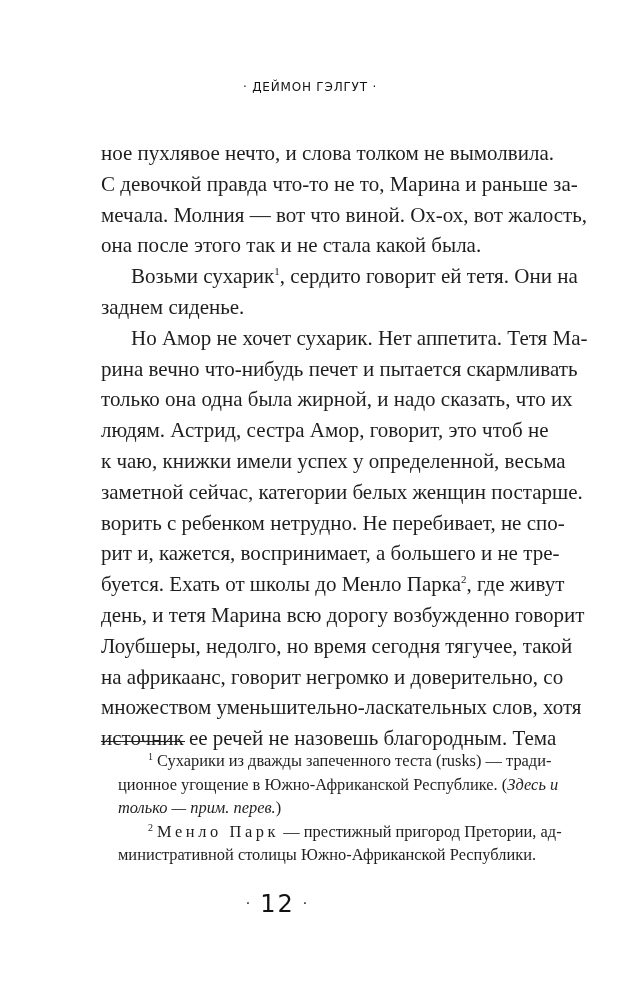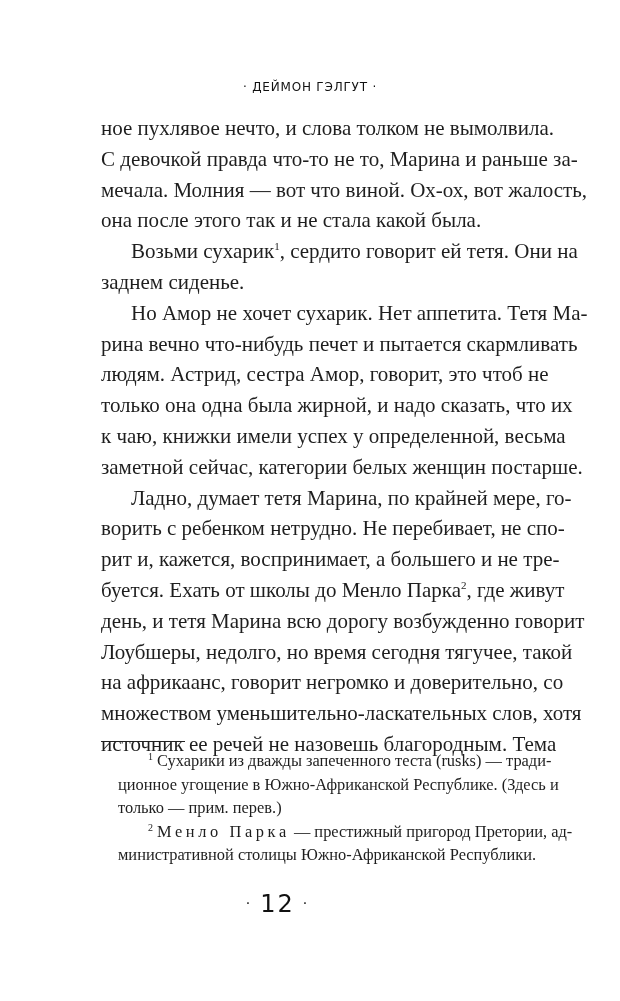--- a/index.html
+++ b/index.html
@@ -20,21 +20,21 @@
       left: 0;
       width: 620px;
       text-align: center;
       font-family: "DejaVu Sans", sans-serif;
       font-size: 12px;
       letter-spacing: 0.8px;
       color: #111;
     }
     .text-block {
       position: absolute;
-      top: 113px;
+      top: 138px;
       left: 101px;
       width: 418px;
       font-family: "Liberation Serif", serif;
       font-size: 21px;
       line-height: 30.8px;
       color: #1e1e1e;
     }
     .line {
       display: block;
       white-space: nowrap;
@@ -69,21 +69,21 @@
     }
     .footnotes .line { height: 23.5px; margin-left: 17px; }
     .footnotes .line.indent { padding-left: 30px; }
     .fn-mark {
       font-size: 10px;
       vertical-align: 6px;
       line-height: 0;
       margin-right: 4px;
     }
     .spaced { letter-spacing: 3.6px; }
-    .italic { }
+    .italic { font-style: italic; }
     .folio {
       position: absolute;
       top: 890px;
       left: 0;
       width: 555px;
       text-align: center;
       font-family: "DejaVu Sans", sans-serif;
       font-size: 24px;
       letter-spacing: 2px;
       color: #111;
@@ -101,42 +101,41 @@
 
 <div class="text-block">
   <span class="line">ное пухлявое нечто, и слова толком не вымолвила.</span>
   <span class="line">С девочкой правда что-то не то, Марина и раньше за-</span>
   <span class="line">мечала. Молния — вот что виной. Ох-ох, вот жалость,</span>
   <span class="line last">она после этого так и не стала какой была.</span>
   <span class="line indent"><span>Возьми сухарик</span><sup class="fnref">1</sup><span>, сердито говорит ей тетя. Они на</span></span>
   <span class="line last">заднем сиденье.</span>
   <span class="line indent">Но Амор не хочет сухарик. Нет аппетита. Тетя Ма-</span>
   <span class="line">рина вечно что-нибудь печет и пытается скармливать</span>
+  <span class="line">только она одна была жирной, и надо сказать, что их</span>
   <span class="line">людям. Астрид, сестра Амор, говорит, это чтоб не</span>
-  <span class="line">только она одна была жирной, и надо сказать, что их</span>
   <span class="line">к чаю, книжки имели успех у определенной, весьма</span>
   <span class="line">заметной сейчас, категории белых женщин постарше.</span>
-  <span class="line indent">Ладно, думает тетя Марина, по крайней мере, го-</span>
   <span class="line">ворить с ребенком нетрудно. Не перебивает, не спо-</span>
   <span class="line">рит и, кажется, воспринимает, а большего и не тре-</span>
   <span class="line"><span>буется. Ехать от школы до Менло Парка</span><sup class="fnref">2</sup><span>, где живут</span></span>
   <span class="line">день, и тетя Марина всю дорогу возбужденно говорит</span>
   <span class="line">Лоубшеры, недолго, но время сегодня тягучее, такой</span>
   <span class="line">на африкаанс, говорит негромко и доверительно, со</span>
   <span class="line">множеством уменьшительно-ласкательных слов, хотя</span>
   <span class="line">источник ее речей не назовешь благородным. Тема</span>
 </div>
 
 <div class="fn-rule"></div>
 
 <div class="footnotes">
   <div>
     <span class="line indent"><span class="fn-mark">1</span><span>Сухарики из дважды запеченного теста (rusks) — тради-</span></span>
     <span class="line"><span>ционное угощение в Южно-Африканской Республике. (</span><span class="italic">Здесь и</span></span>
     <span class="line last"><span class="italic">только — прим. перев.</span><span>)</span></span>
   </div>
   <div>
-    <span class="line indent"><span class="fn-mark">2</span><span class="spaced">Менло Парка</span><span> — престижный пригород Претории, ад-</span></span>
+    <span class="line indent"><span class="fn-mark">2</span><span class="spaced">Менло Парк</span><span> — престижный пригород Претории, ад-</span></span>
     <span class="line">министративной столицы Южно-Африканской Республики.</span>
   </div>
 </div>
 
 <div class="folio"><span class="dot">·</span><span>12</span><span class="dot">·</span></div>
 
 </body></html>

